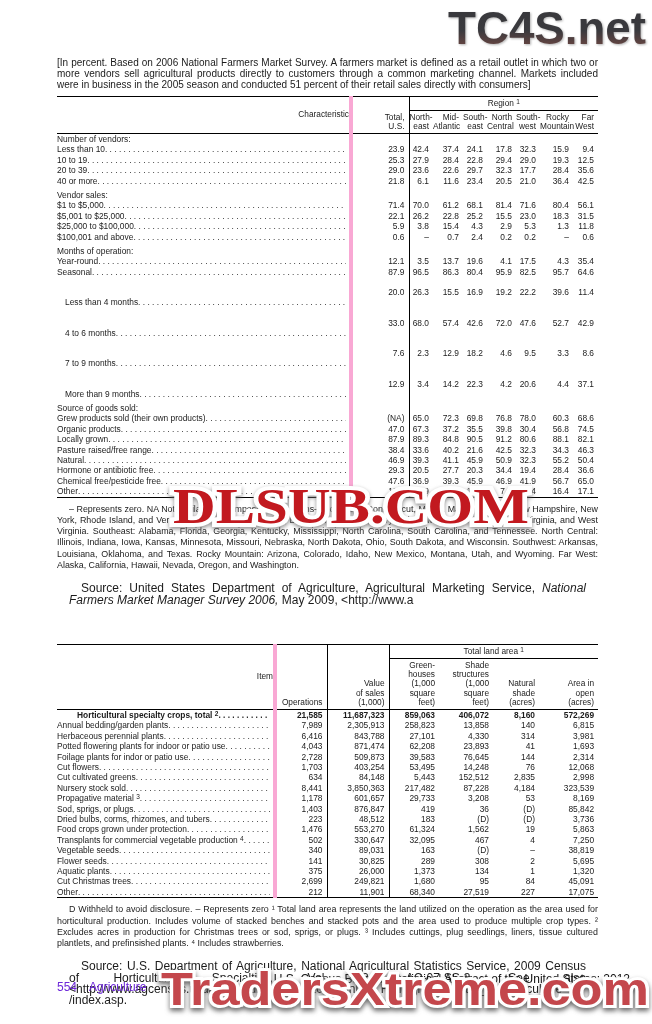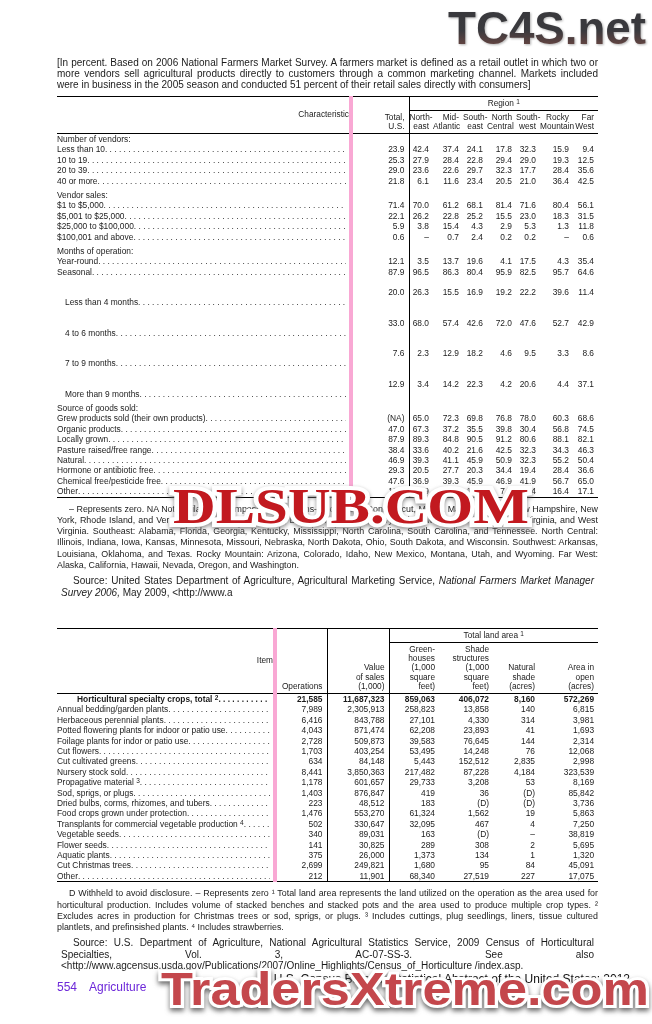--- a/index.html
+++ b/index.html
@@ -33,21 +33,21 @@
   td.v{text-align:right;padding-right:4px;}
   td.lbl .lw{display:flex;align-items:baseline;padding-right:3px;}
   td.lbl .t{white-space:nowrap;}
   td.lbl.ind .t{padding-left:8px;margin-top:20px;}
   td.lbl.ind2 .t{padding-left:20px;}
   .dots{flex:1;overflow:hidden;white-space:nowrap;color:#2a2a2a;}
   .dots::after{content:" . . . . . . . . . . . . . . . . . . . . . . . . . . . . . . . . . . . . . . . . . . . . . . . . . . . . . . . . . . . . . . . . . . . .";}
   sup{font-size:6.5px;line-height:0;vertical-align:2.5px;}
 
   p.fn{margin:6px 0 0 0;font-size:8.9px;line-height:11.3px;text-align:justify;text-indent:12px;}
-  p.src{margin:4px;font-size:10px;line-height:11.3px;text-align:justify;text-indent:12px;}
+  p.src{margin:12px;font-size:12px;line-height:11.3px;text-align:justify;text-indent:12px;}
   p.src i{font-style:italic;}
 
   .pagefoot{position:absolute;left:57px;top:948px;font-size:12px;color:#6d28d9;margin-top:32px;}
   .pagefoot .no{margin-right:12px;}
   .imprint{position:absolute;right:22px;top:972px;font-size:12px;color:#111;}
 
   .wm-top{position:absolute;top:0;right:2px;filter:drop-shadow(1px 1px 1px rgba(0,0,0,.3));}
   .wm-mid{position:absolute;left:166px;top:471px;filter:drop-shadow(0 2.5px 2px rgba(105,105,105,.75));}
   .wm-bot{position:absolute;left:156px;top:957px;filter:drop-shadow(0 3px 2.5px rgba(70,70,70,.8));}
   .wm-mid text{font-family:"Liberation Serif",serif;font-weight:bold;}

